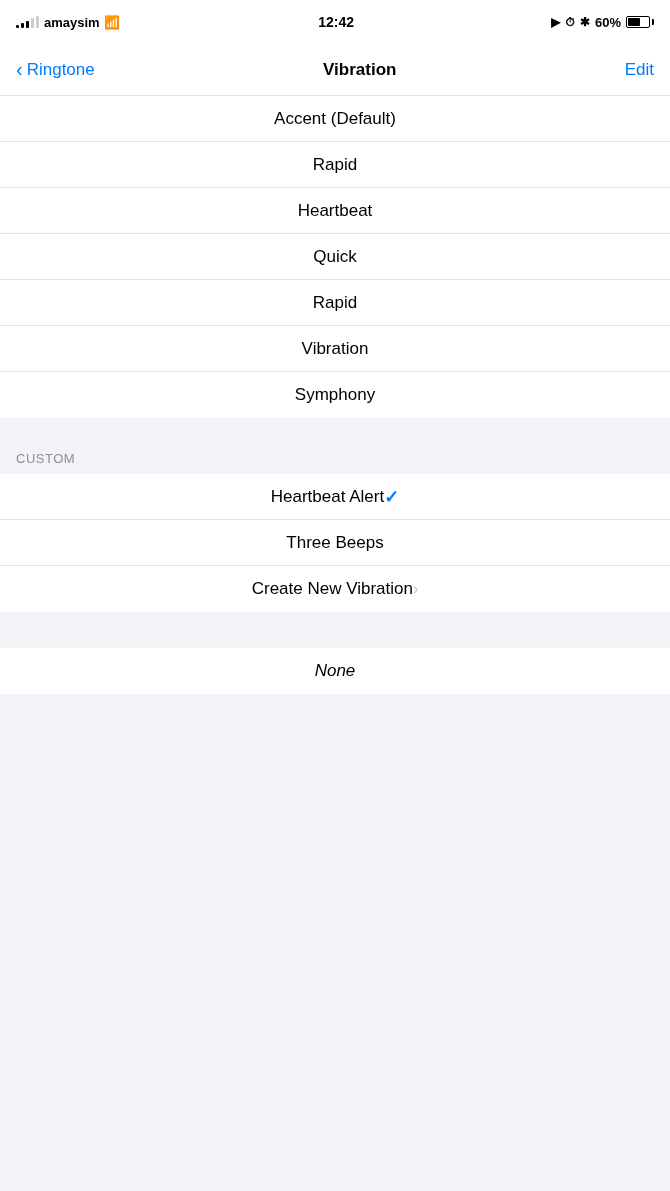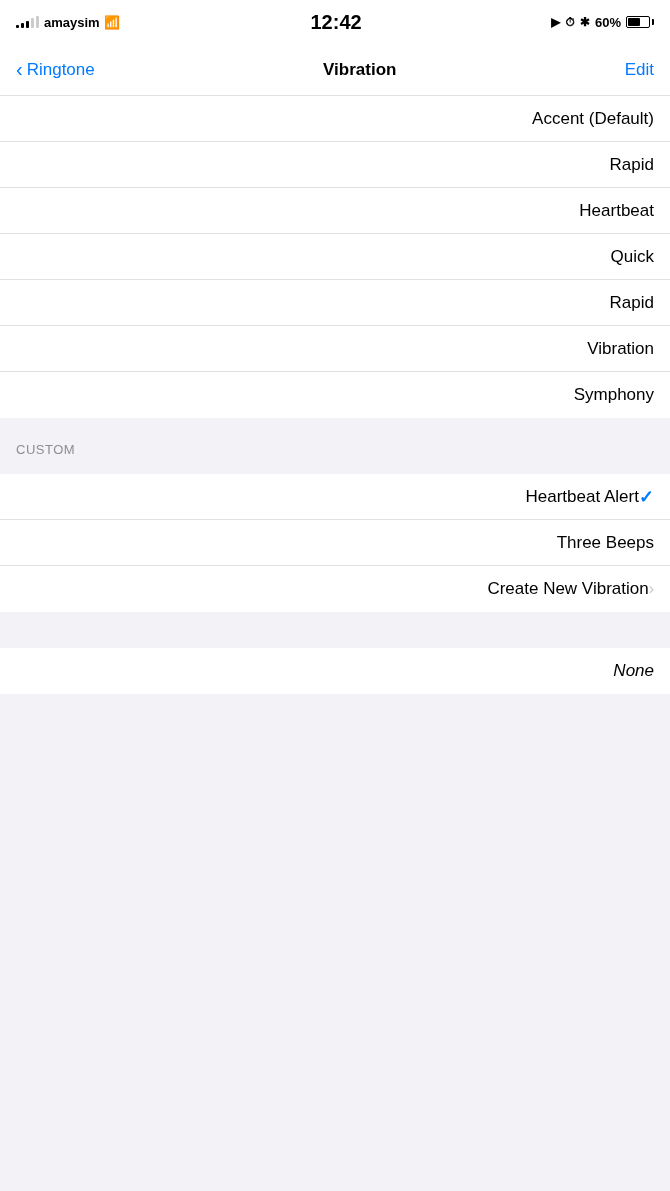--- a/index.html
+++ b/index.html
@@ -25,21 +25,21 @@
       font-weight: 600;
     }
     .status-left {
       display: flex;
       align-items: center;
       gap: 5px;
       font-size: 13px;
       font-weight: 600;
     }
     .status-center {
-      font-size: 20px;
+      font-size: 14px;
       font-weight: 600;
     }
     .status-right {
       display: flex;
       align-items: center;
       gap: 5px;
       font-size: 13px;
       font-weight: 600;
     }
 
@@ -127,21 +127,21 @@
     }
 
     .list-group {
       background: #fff;
       margin-bottom: 0;
     }
 
     .list-item {
       display: flex;
       align-items: center;
-      justify-content: flex-end;
+      justify-content: center;
       padding: 0 16px;
       height: 46px;
       border-bottom: 1px solid #e0e0e5;
       background: #fff;
     }
     .list-item:last-child {
       border-bottom: none;
     }
 
     .list-item-label {
@@ -159,20 +159,21 @@
       color: #c7c7cc;
       font-size: 16px;
     }
 
     
     .section-header {
       background: #f2f2f7;
       padding: 24px 26px 8px 16px;
       height: 56px;
       display: flex;
+      align-items: flex-end;
     }
     .section-header-text {
       font-size: 13px;
       font-weight: 400;
       color: #8e8e93;
       text-transform: uppercase;
       letter-spacing: 0.5px;
     }
 
     

